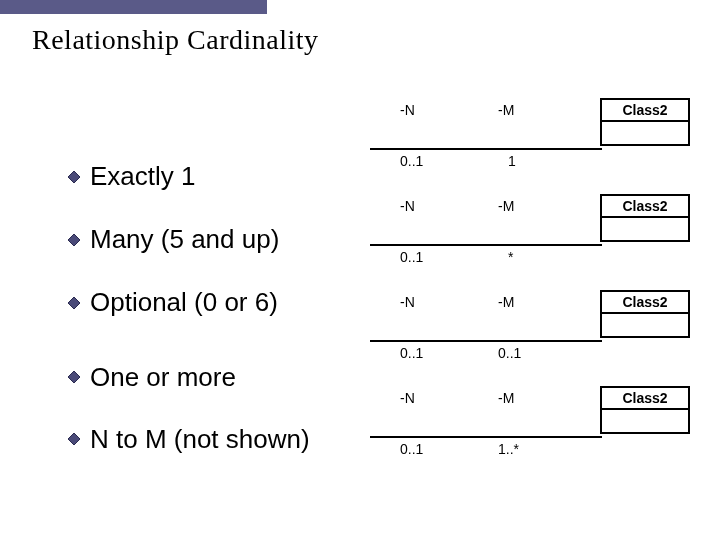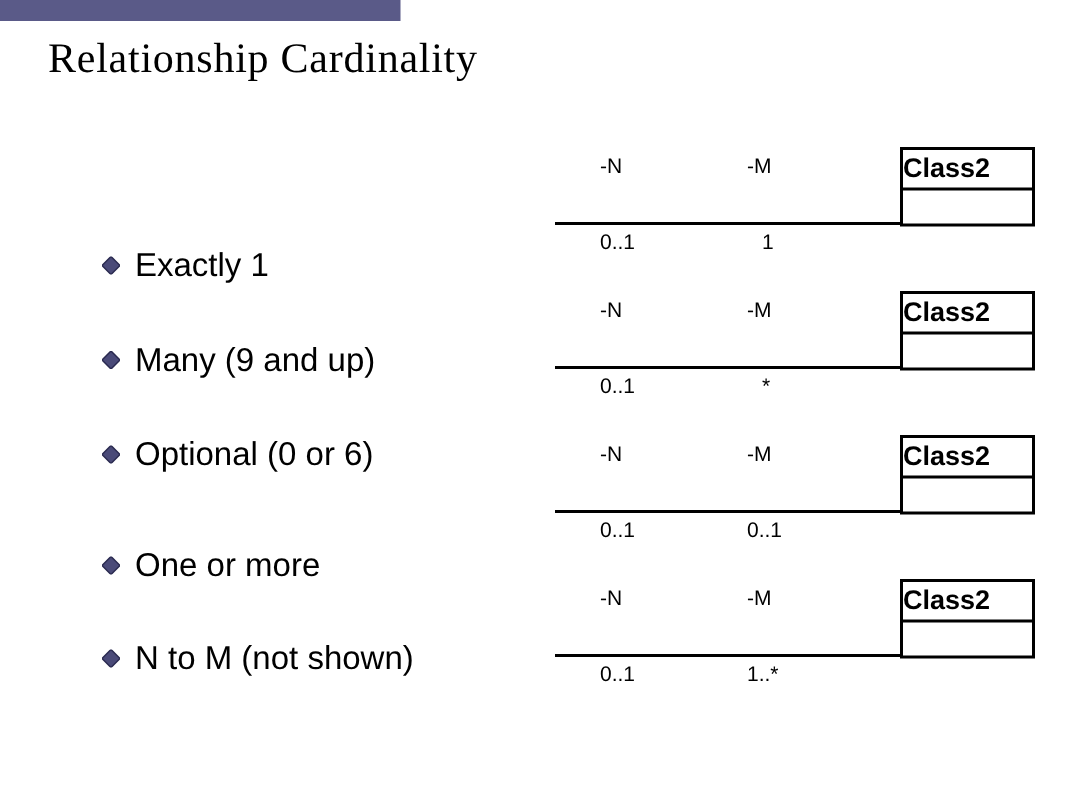--- a/index.html
+++ b/index.html
@@ -32,21 +32,21 @@
     position: absolute;
     left: 68px;
     top: 145px;
     width: 300px;
   }
   .bullet-row {
     display: flex;
     align-items: center;
     gap: 10px;
     height: 63px;
-    font-size: 22px;
+    font-size: 26px;
     color: #000;
   }
   .bullet-row.tight {
     height: 38px;
     margin-top: 24px;
   }
   .diamond {
     width: 12px;
     height: 12px;
     flex: 0 0 12px;
@@ -71,22 +71,23 @@
     position: absolute;
     right: 10px;
     top: 0;
     width: 86px;
     border: 2px solid #000;
     background: #fff;
     font-family: Arial, Helvetica, sans-serif;
   }
   .classbox-head {
     border-bottom: 2px solid #000;
+    text-align: center;
     font-weight: bold;
-    font-size: 18px;
+    font-size: 14px;
     padding: 2px 0;
   }
   .classbox-body {
     height: 22px;
   }
   .assoc-line {
     position: absolute;
     height: 2px;
     background: #000;
     top: 50px;
@@ -113,21 +114,21 @@
         </svg>
     </span>
     <span>Exactly 1</span>
   </div>
   <div class="bullet-row">
     <span class="diamond">
       <svg width="12" height="12">
           <polygon points="6,0 12,6 6,12 0,6" fill="#4a4a78" stroke="#2a2a50" stroke-width="1"></polygon>
         </svg>
     </span>
-    <span>Many (9 and up)</span>
+    <span>Many (5 and up)</span>
   </div>
   <div class="bullet-row">
     <span class="diamond">
       <svg width="12" height="12">
           <polygon points="6,0 12,6 6,12 0,6" fill="#4a4a78" stroke="#2a2a50" stroke-width="1"></polygon>
         </svg>
     </span>
     <span>Optional (0 or 6)</span>
   </div>
   <div class="bullet-row tight" style="">

